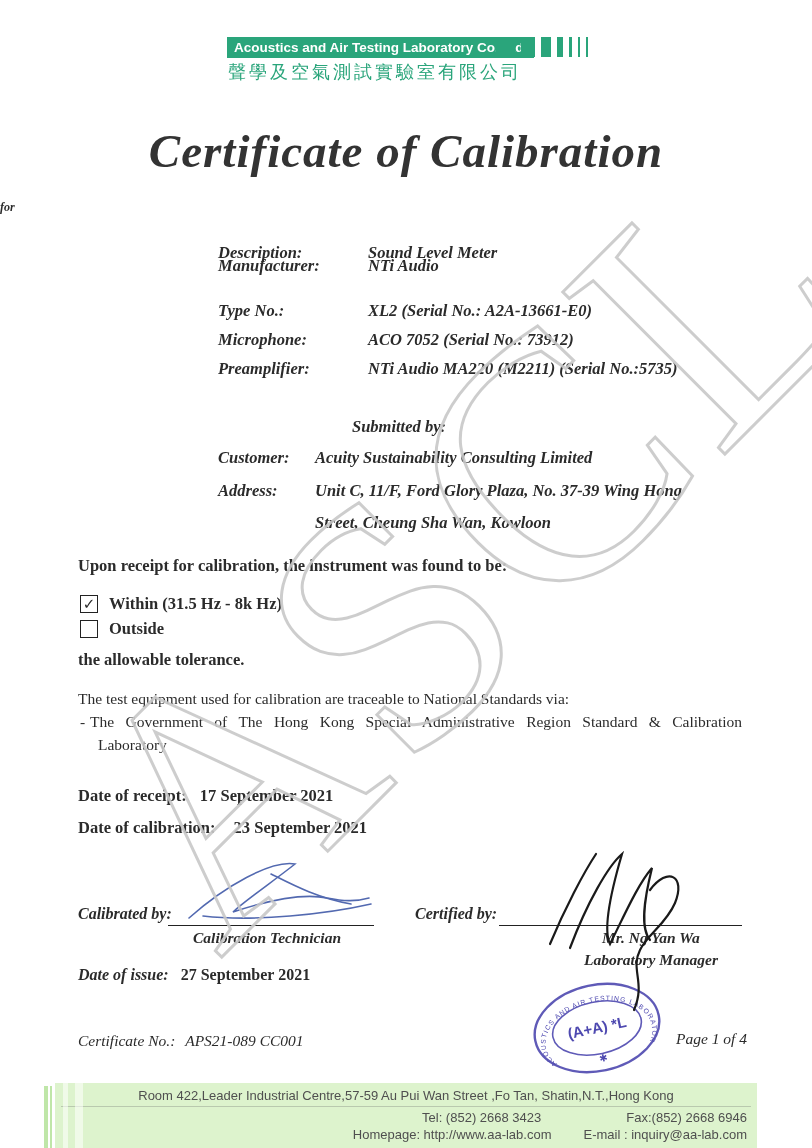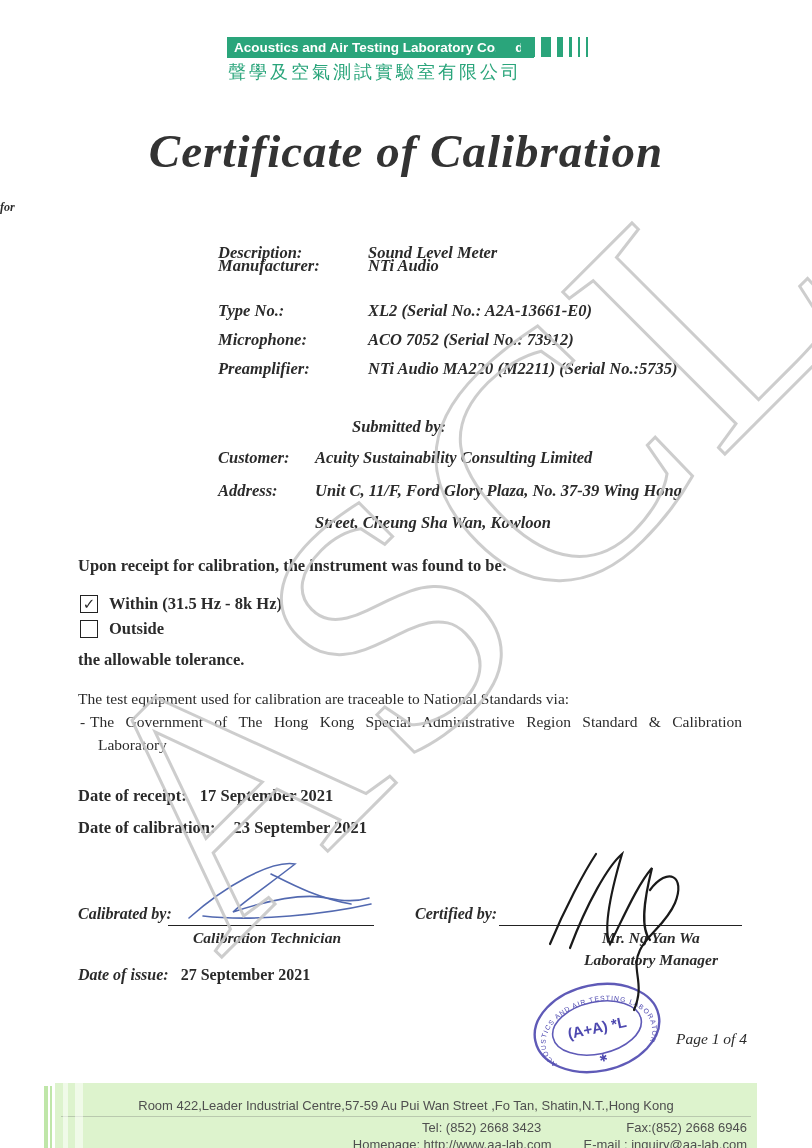--- a/index.html
+++ b/index.html
@@ -65,21 +65,21 @@
   
   .cert-line{position:absolute; left:78px; top:1032px; font-size:15.5px; font-style:italic; white-space:nowrap;}
   .page-no{position:absolute; left:676px; top:1030px; font-size:15.5px; font-style:italic; white-space:nowrap;}
   .stamp{position:absolute; left:526px; top:972px; transform:rotate(-12deg); z-index:5;}
   
   .footer{
     position:absolute; left:55px; top:1083px; width:702px; height:65px;
     background:#ddf3cd; font-family:"Liberation Sans", sans-serif;
     color:#4f4f4f; font-size:13px; z-index:2;
   }
-  .footer .l1{padding-top:15px; text-align:center; white-space:nowrap;}
+  .footer .l1{padding-top:5px; text-align:center; white-space:nowrap;}
   .footer .divider{border-top:1px solid #b9c9ae; margin:3px 6px 0 6px;}
   .footer .l2{display:flex; justify-content:flex-end; gap:85px; padding:3px 10px 0 0;}
   .footer .l3{display:flex; justify-content:flex-end; gap:32px; padding:2px 10px 0 0;}
   .footer .stripe{position:absolute; top:0; bottom:0; background:rgba(255,255,255,0.55);}
   .edge-bar{position:absolute; background:#bfe6a8; z-index:2;}
   
   .watermark-svg{position:absolute; left:0; top:0; z-index:10; pointer-events:none;}
 </style>
 </head>
 <body>
@@ -202,20 +202,24 @@
     <defs>
       <path id="stampArc" d="M 26 84 A 54 35 0 1 1 118 82"></path>
     </defs>
     <text font-family="Liberation Sans, sans-serif" font-size="6.8" fill="#4e49b0" letter-spacing="1">
       <textPath href="#stampArc" startOffset="2">ACOUSTICS AND AIR TESTING LABORATORY CO LTD</textPath>
     </text>
     <text x="71" y="61" text-anchor="middle" font-family="Liberation Sans, sans-serif" font-weight="bold" font-size="15" fill="#4e49b0">(A+A) *L</text>
     <text x="71" y="90" text-anchor="middle" font-size="10" fill="#4e49b0">✱</text>
   </svg>
 
+  <div class="cert-line">
+    <span>Certificate No.:</span>
+    <span style="margin-left:6px">APS21-089 CC001</span>
+  </div>
   <div class="page-no">Page 1 of 4</div>
 
   <div class="edge-bar" style="left:44px; top:1086px; width:4px; height:62px"></div>
   <div class="edge-bar" style="left:50px; top:1086px; width:2px; height:62px"></div>
 
   <div class="footer">
     <div class="stripe" style="left:8px; width:5px"></div>
     <div class="stripe" style="left:20px; width:8px"></div>
     <div class="l1">Room 422,Leader Industrial Centre,57-59 Au Pui Wan Street ,Fo Tan, Shatin,N.T.,Hong Kong</div>
     <div class="divider"></div>

